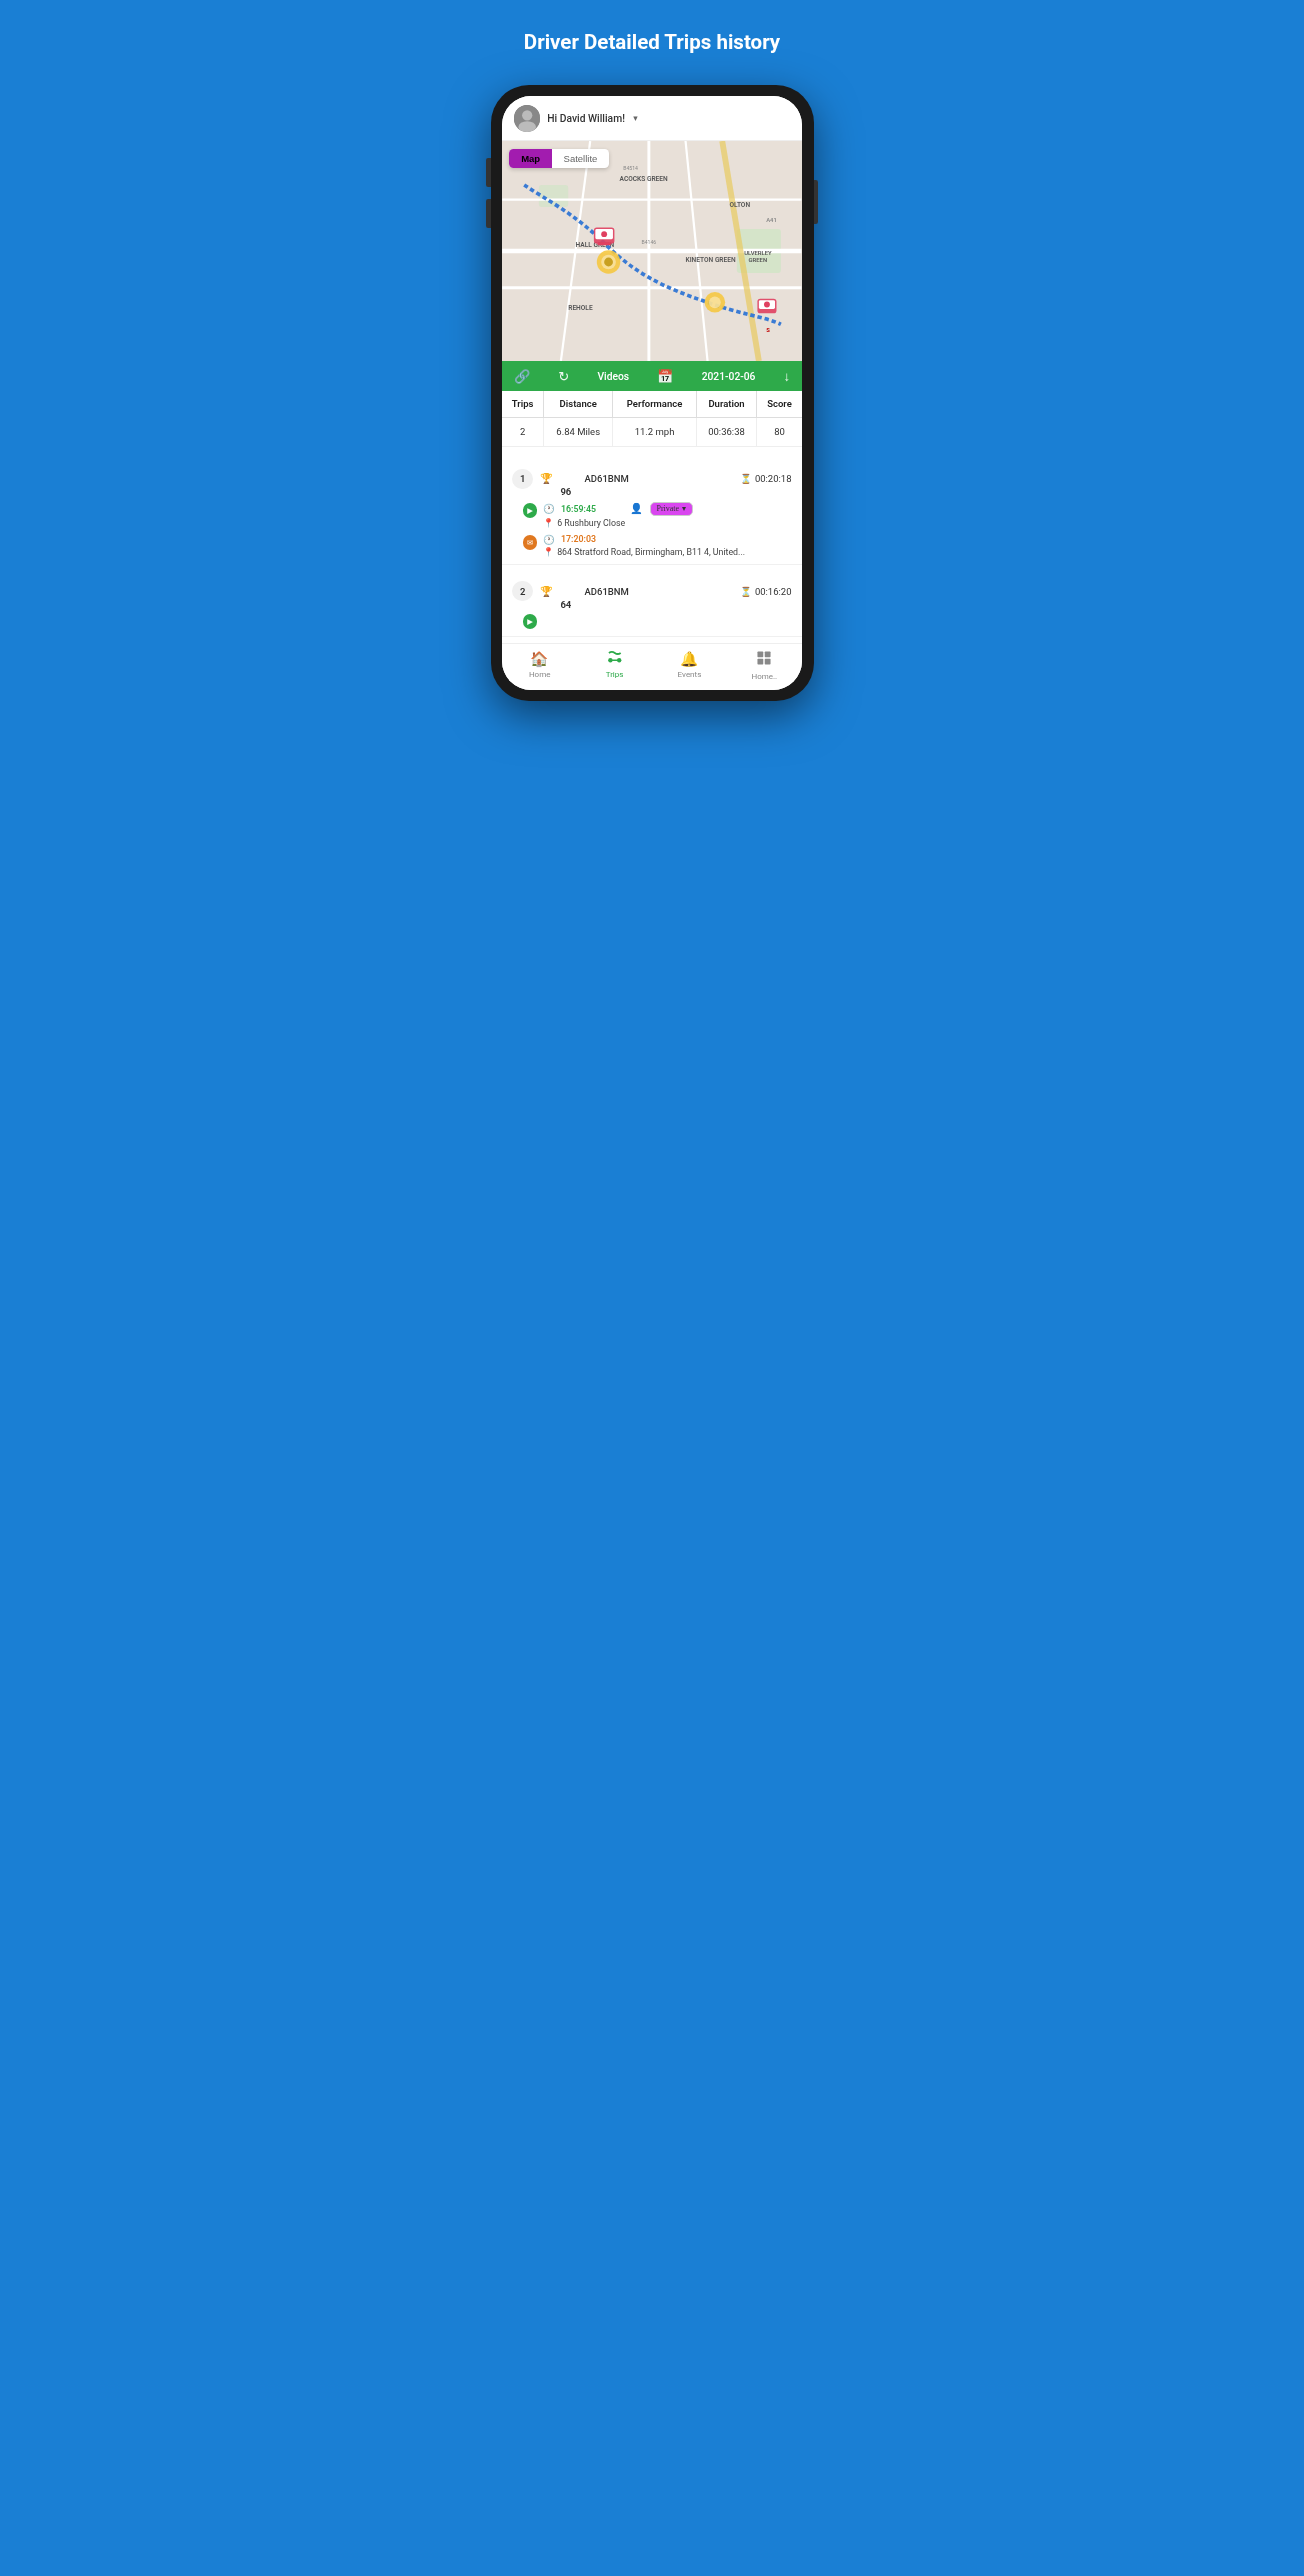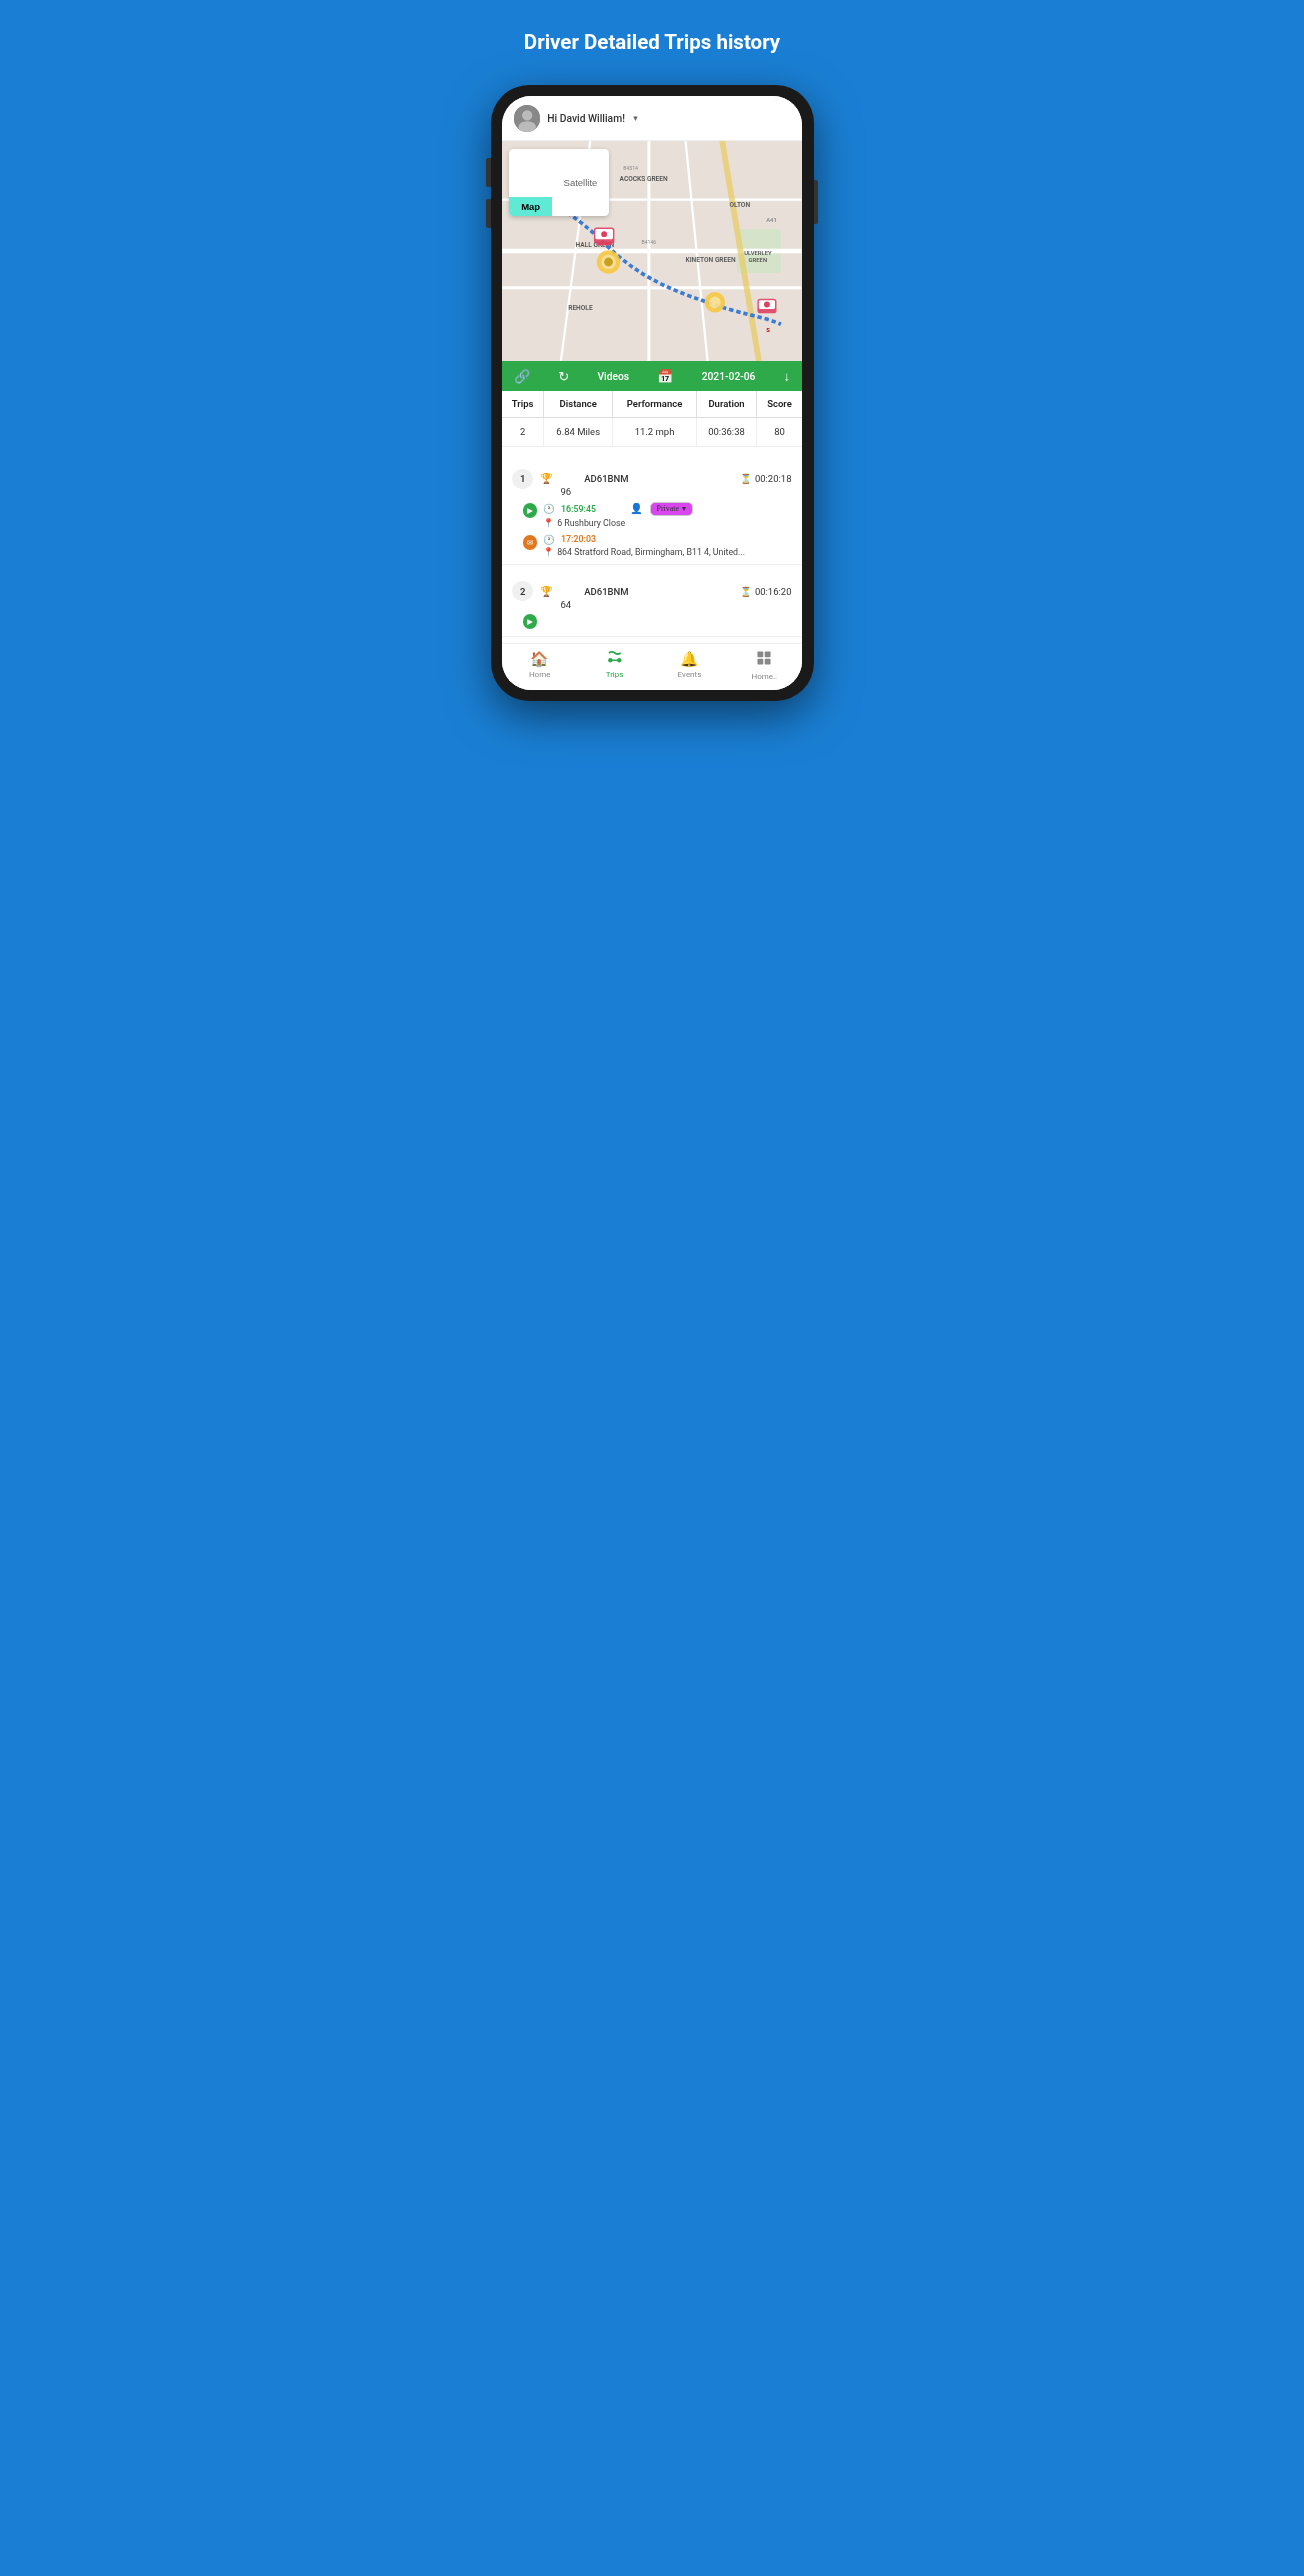--- a/index.html
+++ b/index.html
@@ -99,24 +99,23 @@
     }
     .map-toggle-btn {
       padding: 4.4px 11.7px;
       font-size: 9.5px;
       font-weight: 500;
       cursor: pointer;
       border: none;
       background: transparent;
     }
     .map-toggle-btn.active {
-      background: #5eead4;
+      background: #a21caf;
       font-weight: 700;
       color: #000;
-      margin-top: 48px;
     }
     .map-toggle-btn.inactive {
       color: #666;
     }
     
     .map-svg {
       width: 100%;
       height: 100%;
     }
     
@@ -194,21 +193,21 @@
       font-size: 9.5px;
       font-weight: 600;
       color: #333;
       flex-shrink: 0;
     }
     .trip-score {
       display: flex;
       align-items: center;
       gap: 2.9px;
       font-size: 9.5px;
-      font-weight: 400;
+      font-weight: 700;
       color: #333;
       margin-top: 26px;
     }
     .trophy-icon {
       color: #c0a020;
       font-size: 10.3px;
     }
     .trip-plate {
       font-size: 9.5px;
       color: #333;

